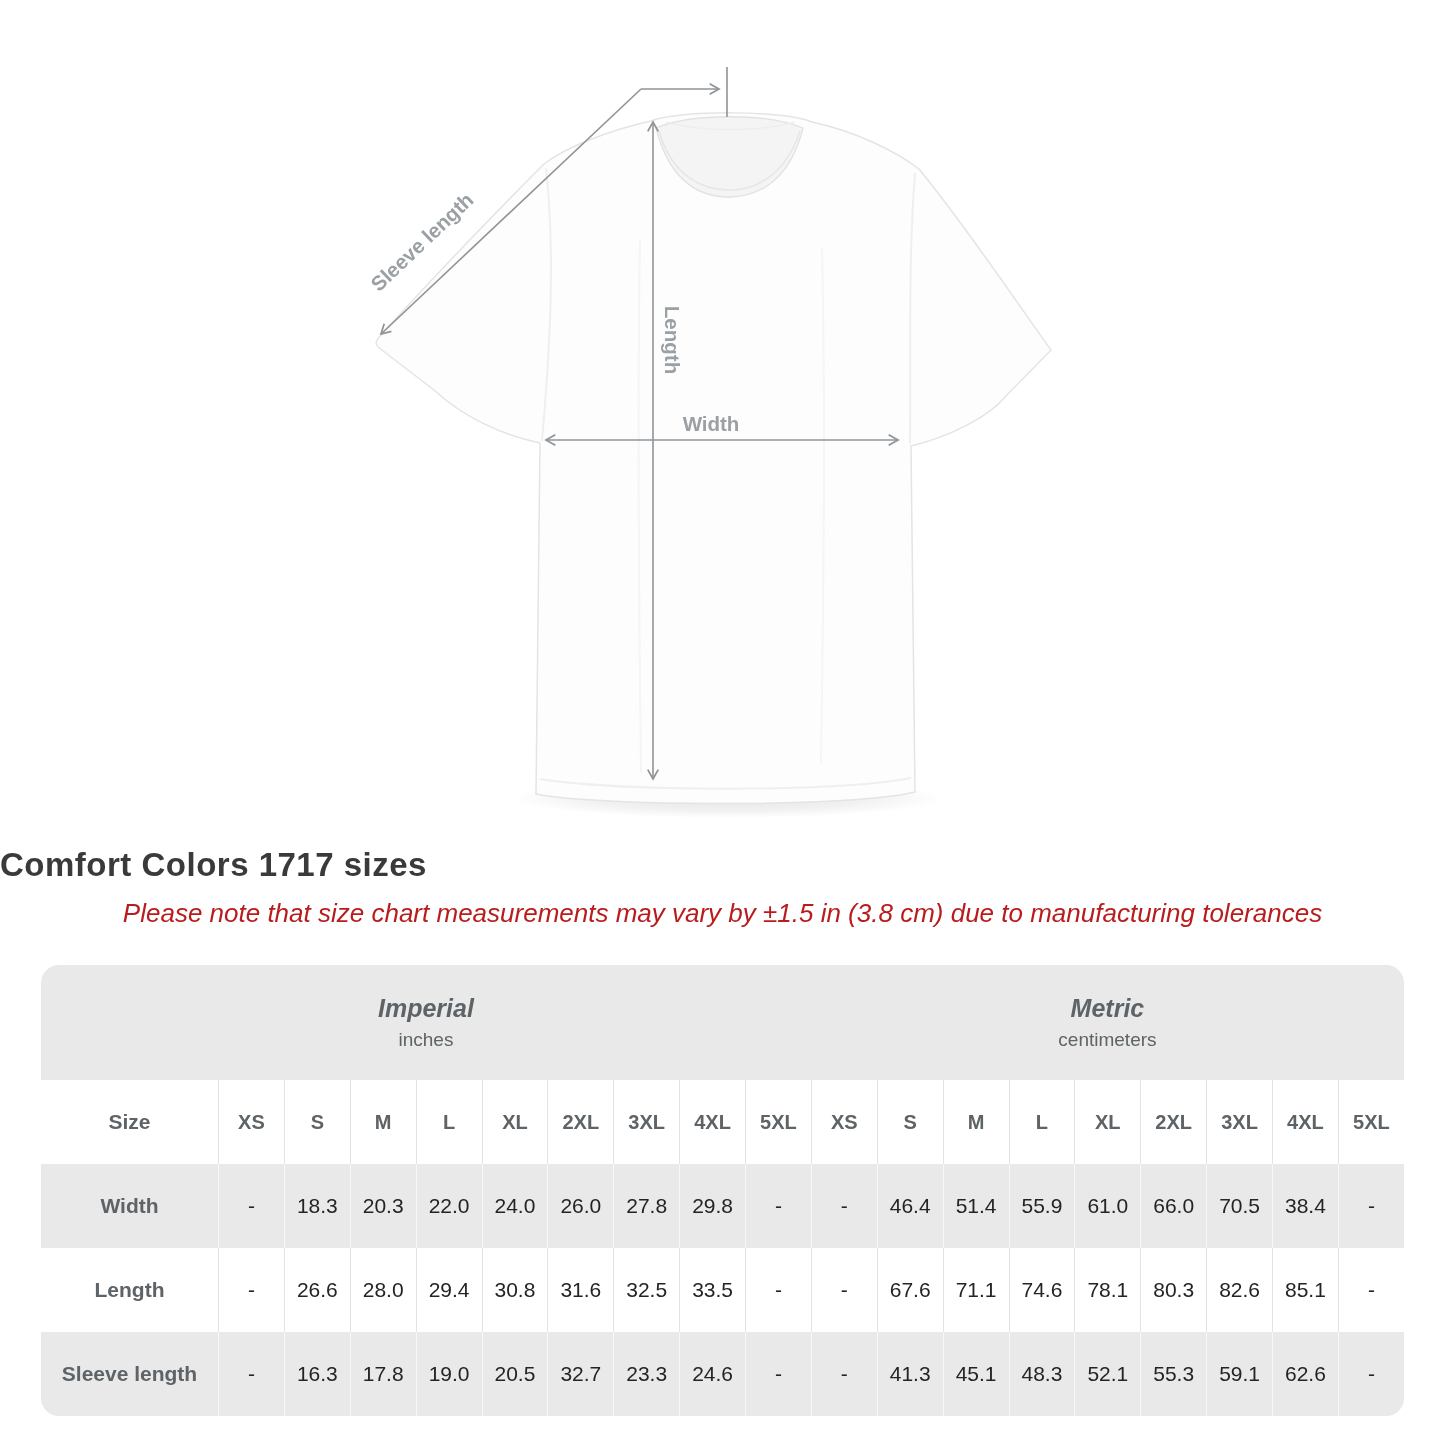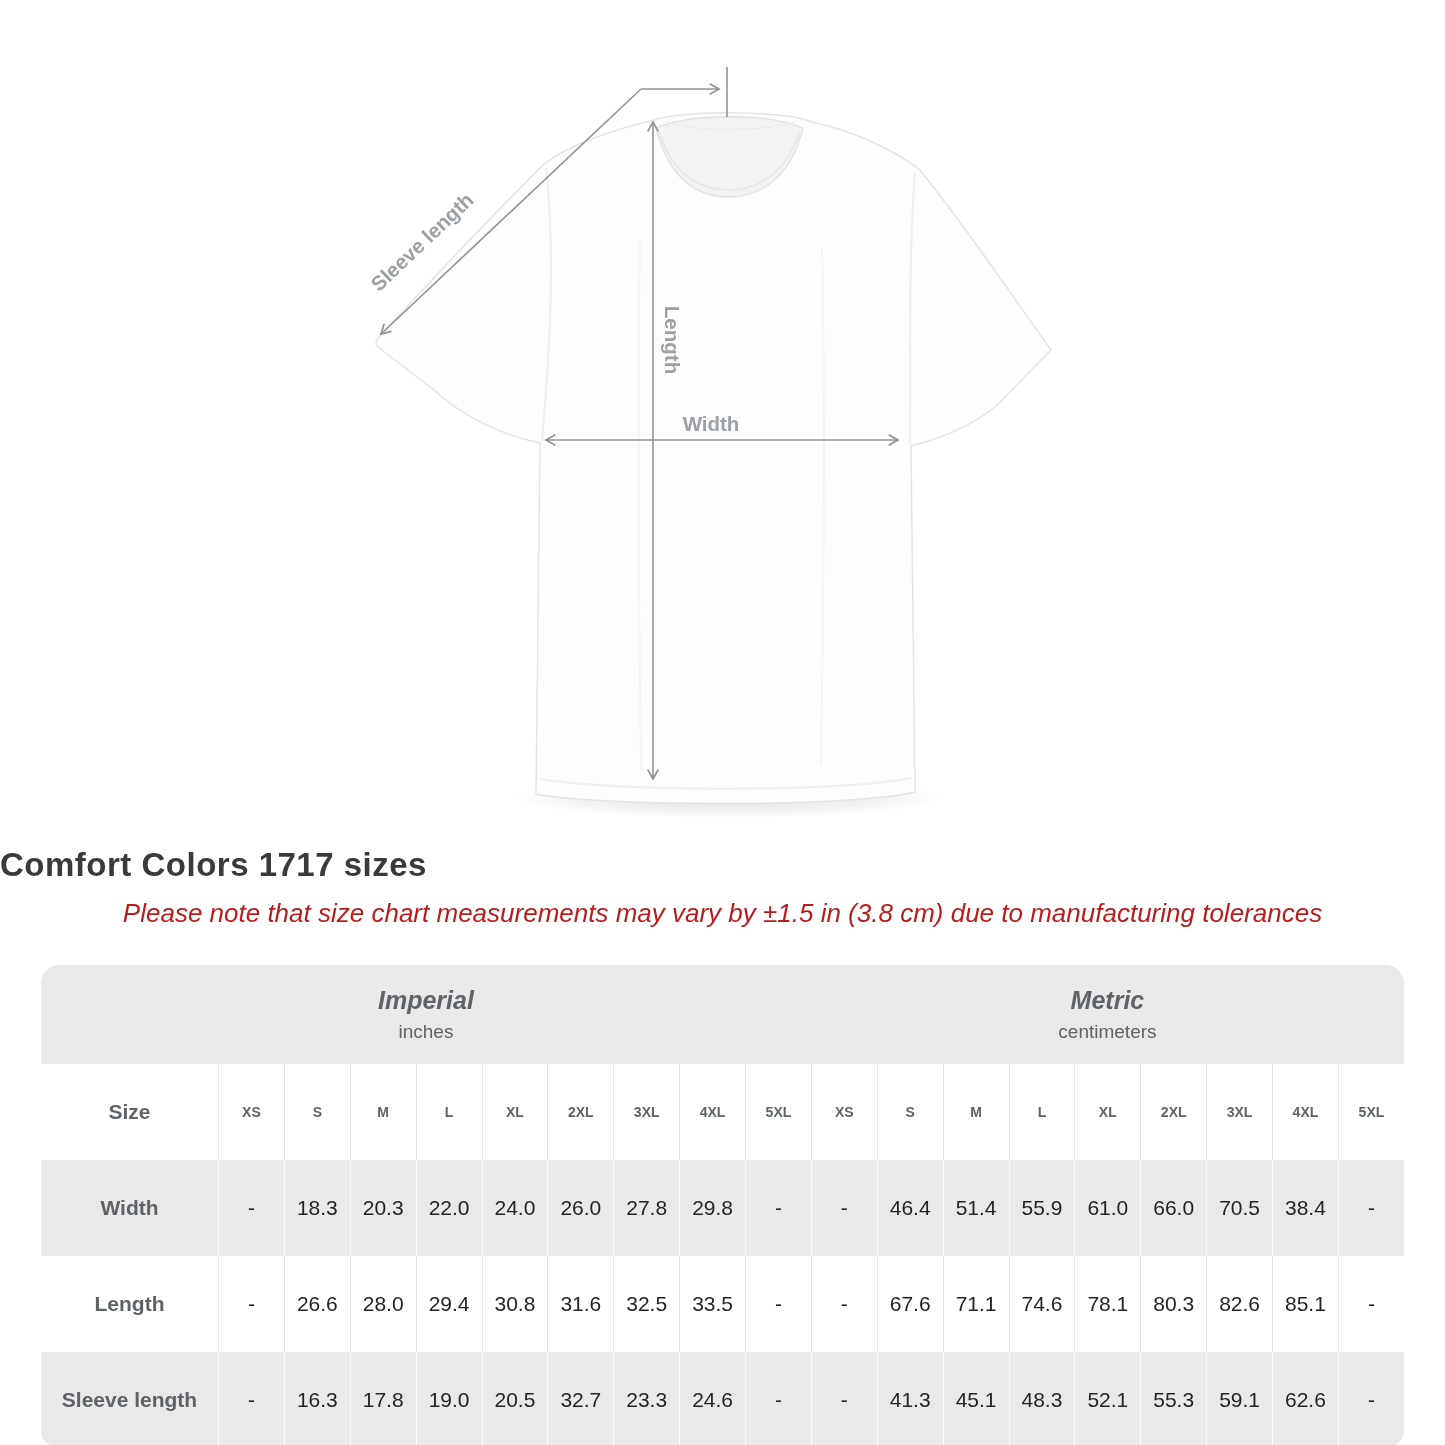--- a/index.html
+++ b/index.html
@@ -6,30 +6,30 @@
   .canvas{position:relative;width:1445px;height:1445px;background:#ffffff;overflow:hidden;
           font-family:"Liberation Sans",sans-serif;}
   .shirt-svg{position:absolute;left:330px;top:55px;width:770px;height:790px;}
   .title{position:absolute;left:0;top:846px;width:100%;text-align:left;margin:0;
          font-size:33px;font-weight:700;color:#3a3a3a;letter-spacing:.5px;}
   .subtitle{position:absolute;left:0;top:898px;width:100%;text-align:center;margin:0;
             font-size:26px;font-style:italic;color:#b91c1c;}
   .size-table{position:absolute;left:41px;top:965px;width:1363px;
               border-collapse:separate;border-spacing:0;table-layout:fixed;}
   .size-table col.labcol{width:177px;}
-  .band-row{height:99px;}
-  .r{height:96px;}
+  .band-row{height:115px;}
+  .r{height:84px;}
   td,th{padding:0;vertical-align:middle;text-align:center;}
   .band{background:#e9e9e9;}
   .band-l{border-top-left-radius:18px;}
   .band-r{border-top-right-radius:18px;}
   .u-name{font-style:italic;font-weight:700;font-size:25px;color:#5d6366;line-height:1.15;}
   .u-sub{font-size:19px;color:#5d6366;margin-top:7px;}
   .lab{font-weight:700;font-size:21px;color:#5d6366;}
-  .s{font-weight:700;font-size:14px;color:#5d6366;}
+  .s{font-weight:700;font-size:20px;color:#5d6366;}
   .v{font-size:21px;color:#242424;}
   .r-white td{border-left:1px solid #e3e3e3;background:#ffffff;}
   .r-white th{background:#ffffff;}
   .r-gray th{background:#e9e9e9;}
   .r-gray td{background:#e9e9e9;border-left:1px solid #f7f7f7;}
   .r-last th{border-bottom-left-radius:18px;}
   .r-last td:last-child{border-bottom-right-radius:18px;}
 </style>
 </head>
 <body>

